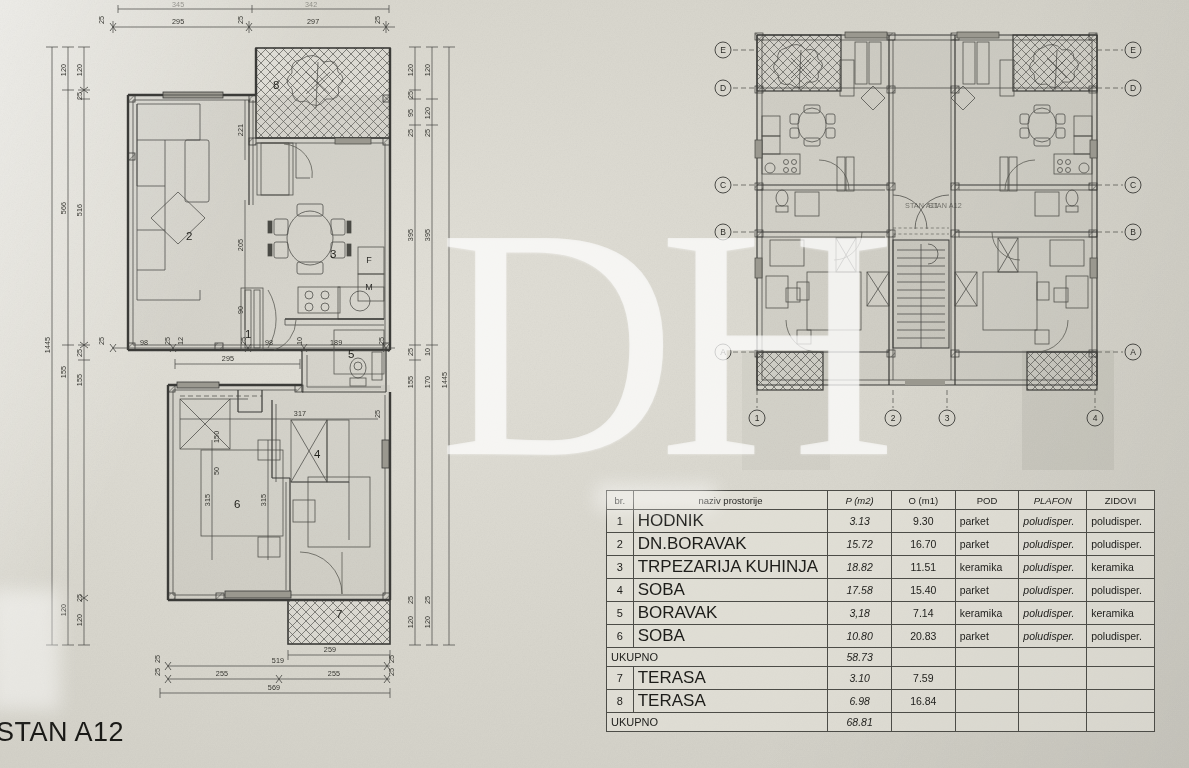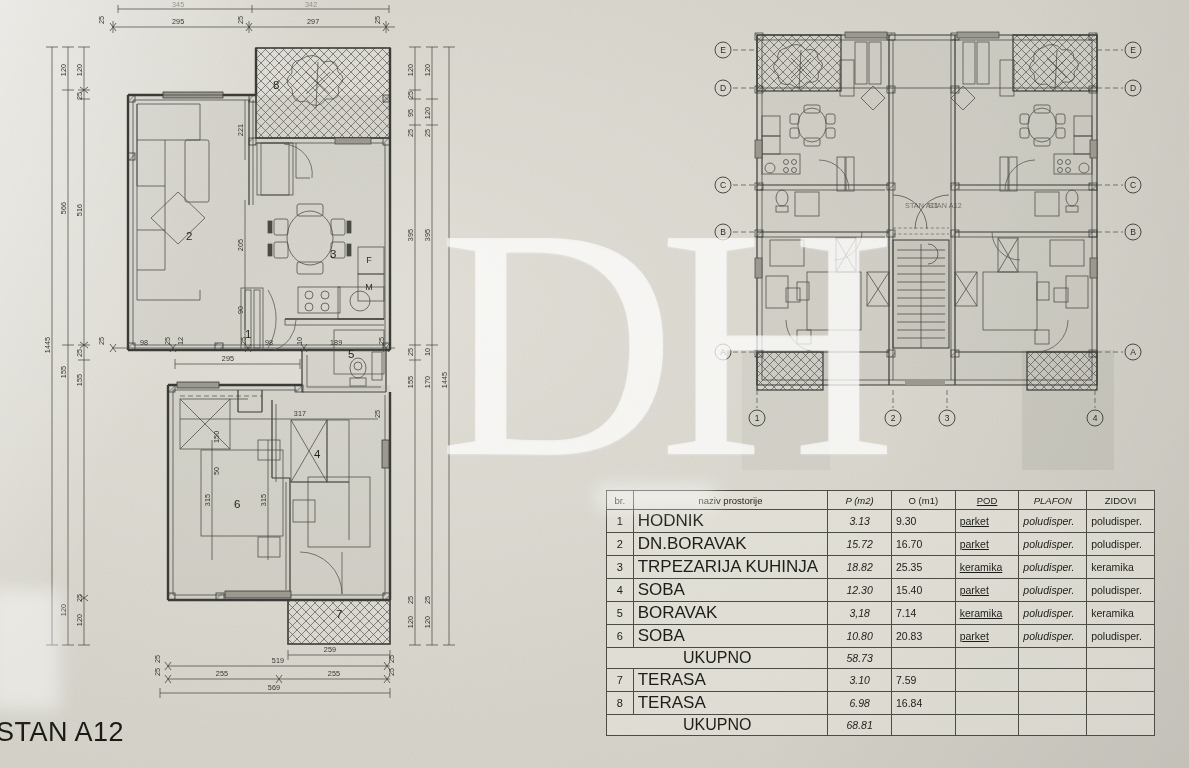--- a/index.html
+++ b/index.html
@@ -67,25 +67,25 @@
     font-weight:400;
     background:transparent;
     white-space:nowrap;
     height:19px;
     box-sizing:border-box;
   }
   #schedule th{font-size:9.5px;text-align:center;}
   .c-br{width:26px;text-align:center;font-size:11px;}
   .c-name{width:186px;text-align:left;font-size:17px;}
   .c-p{width:62px;text-align:center;font-style:italic;}
-  .c-o{width:62px;}
-  .c-pod{width:62px;text-align:left;padding-left:5px;text-decoration:underline;}
+  .c-o{width:62px;text-align:center;}
+  .c-pod{width:62px;text-align:left;padding-left:5px;}
   .c-plafon{width:66px;text-align:left;padding-left:5px;font-style:italic;}
   .c-zid{width:66px;text-align:left;padding-left:5px;}
-  .t-total{text-align:center;padding-right:10px;font-size:16px;}
+  .t-total{text-align:left;padding-right:10px;font-size:11px;}
   .blank{}
 
   
   #caption{
     position:absolute;left:-4px;top:717px;
     font-size:27px;color:#1a1a17;letter-spacing:.5px;
     font-family:"Liberation Sans", sans-serif;
   }
   
   .smudge{position:absolute;pointer-events:none;background:rgba(255,255,255,.45);filter:blur(9px);}
@@ -770,29 +770,29 @@
       <td class="c-p">15.72</td>
       <td class="c-o">16.70</td>
       <td class="c-pod">parket</td>
       <td class="c-plafon">poludisper.</td>
       <td class="c-zid">poludisper.</td>
     </tr>
     <tr>
       <td class="c-br">3</td>
       <td class="c-name">TRPEZARIJA KUHINJA</td>
       <td class="c-p">18.82</td>
-      <td class="c-o">25.35</td>
+      <td class="c-o">11.51</td>
       <td class="c-pod">keramika</td>
       <td class="c-plafon">poludisper.</td>
       <td class="c-zid">keramika</td>
     </tr>
     <tr>
       <td class="c-br">4</td>
       <td class="c-name">SOBA</td>
-      <td class="c-p">12.30</td>
+      <td class="c-p">17.58</td>
       <td class="c-o">15.40</td>
       <td class="c-pod">parket</td>
       <td class="c-plafon">poludisper.</td>
       <td class="c-zid">poludisper.</td>
     </tr>
     <tr>
       <td class="c-br">5</td>
       <td class="c-name">BORAVAK</td>
       <td class="c-p">3,18</td>
       <td class="c-o">7.14</td>

